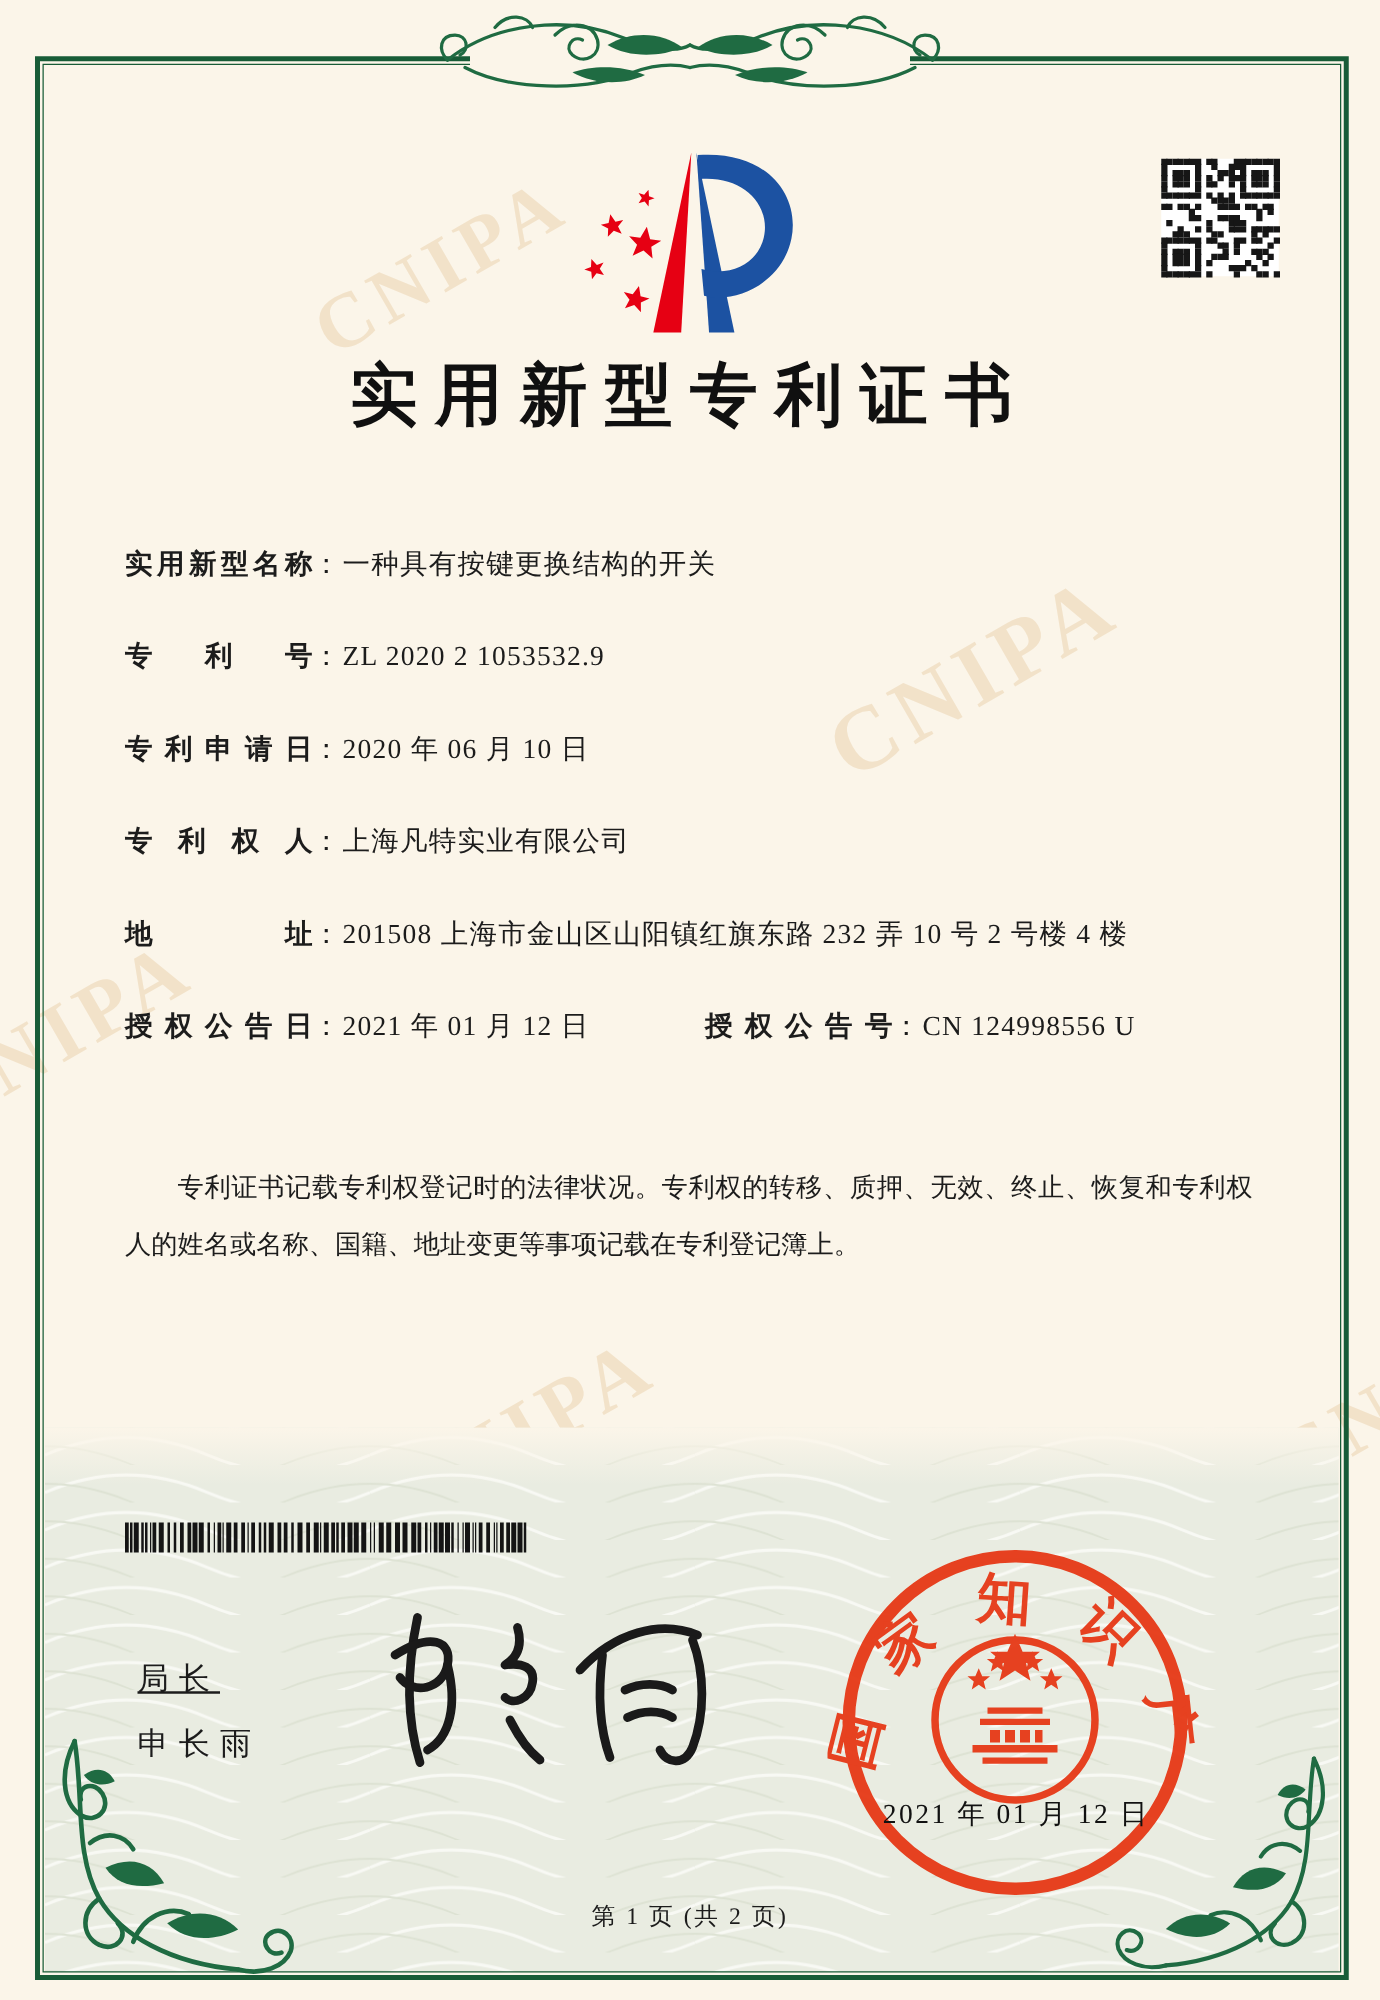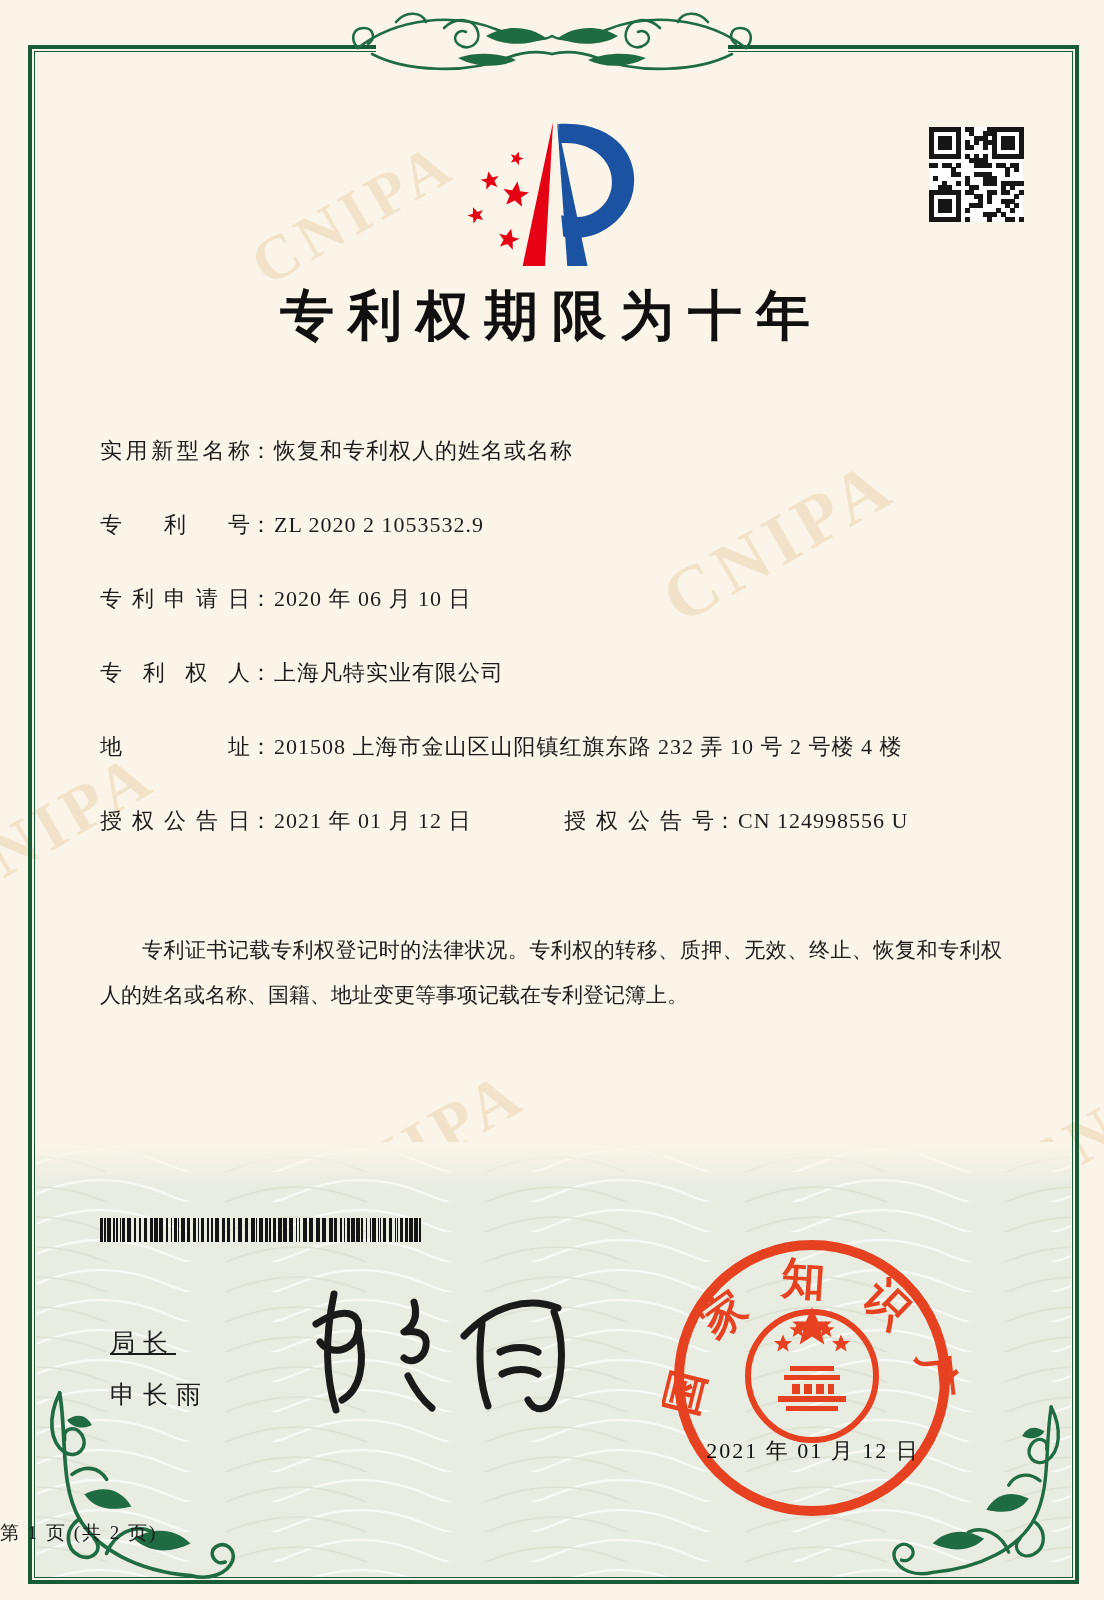--- a/index.html
+++ b/index.html
@@ -18,37 +18,37 @@
   
   .content{position:absolute;inset:0;z-index:4;}
   .certno{position:absolute;left:88px;top:120px;font-size:22px;letter-spacing:2px;}
   .logo{position:absolute;left:450px;top:118px;}
   .qr{position:absolute;left:929px;top:127px;width:94px;height:94px;background:#fff;}
   .qr i{position:absolute;background:#161616;}
   .title{position:absolute;left:0;right:0;top:280px;text-align:center;
          font-size:54px;font-weight:bold;letter-spacing:14px;color:#101010;}
   .fields{position:absolute;left:100px;top:436px;width:910px;font-size:22px;}
   .frow{margin-bottom:44px;white-space:nowrap;}
-  .flabel{display:inline-block;width:150px;text-align:justify;text-align-last:justify;}
+  .flabel{display:inline-block;width:150px;text-align:justify;text-align-last:justify;font-weight:bold;}
   .fcolon{display:inline-block;width:24px;}
   .fvalue{letter-spacing:1px;}
   .gval1{display:inline-block;width:290px;letter-spacing:1px;}
   .paras{position:absolute;left:100px;right:102px;top:928px;font-size:21px;
          line-height:45px;text-align:justify;}
   .paras p{margin:0;text-indent:2em;}
   .barcode{position:absolute;left:100px;top:1218px;width:326px;height:24px;display:flex;align-items:stretch;}
   .barcode b{display:block;background:#141414;height:100%;}
   .signoff{position:absolute;left:110px;font-size:25px;letter-spacing:8px;}
   .sig-title{top:1326px;text-decoration:underline;}
   .sig-name{top:1378px;}
   .signature{position:absolute;left:296px;top:1272px;}
   .seal{position:absolute;left:662px;top:1228px;z-index:5;}
   .sealdate{position:absolute;left:688px;top:1436px;width:250px;text-align:center;
             font-size:22px;letter-spacing:2px;color:#111;z-index:6;}
-  .footer{position:absolute;left:0;right:0;top:1520px;text-align:left;font-size:19px;
+  .footer{position:absolute;left:0;right:0;top:1520px;text-align:center;font-size:19px;
           letter-spacing:2px;z-index:6;}
 </style>
 </head>
 <body>
 
 <div class="page">
 
   <div class="wm" style="left:242px;top:178px;font-size:62px;">CNIPA</div>
   <div class="wm" style="left:652px;top:500px;font-size:72px;">CNIPA</div>
   <div class="wm" style="left:300px;top:1108px;font-size:66px;">CNIPA</div>
@@ -348,25 +348,25 @@
         <i style="left: 17.9048px; top: 89.5238px; width: 5px; height: 5px;"></i>
         <i style="left: 22.381px; top: 89.5238px; width: 5px; height: 5px;"></i>
         <i style="left: 26.8571px; top: 89.5238px; width: 5px; height: 5px;"></i>
         <i style="left: 35.8095px; top: 89.5238px; width: 5px; height: 5px;"></i>
         <i style="left: 58.1905px; top: 89.5238px; width: 5px; height: 5px;"></i>
         <i style="left: 76.0952px; top: 89.5238px; width: 5px; height: 5px;"></i>
         <i style="left: 80.5714px; top: 89.5238px; width: 5px; height: 5px;"></i>
         <i style="left: 89.5238px; top: 89.5238px; width: 5px; height: 5px;"></i>
       </div>
 
-    <div class="title">专利权期限为十年</div>
+    <div class="title">实用新型专利证书</div>
 
     <div class="fields">
       <div class="frow">
-        <span class="flabel">实用新型名称</span><span class="fcolon">：</span><span class="fvalue">恢复和专利权人的姓名或名称</span>
+        <span class="flabel">实用新型名称</span><span class="fcolon">：</span><span class="fvalue">一种具有按键更换结构的开关</span>
       </div>
       <div class="frow">
         <span class="flabel">专利号</span><span class="fcolon">：</span><span class="fvalue">ZL 2020 2 1053532.9</span>
       </div>
       <div class="frow">
         <span class="flabel">专利申请日</span><span class="fcolon">：</span><span class="fvalue">2020 年 06 月 10 日</span>
       </div>
       <div class="frow">
         <span class="flabel">专利权人</span><span class="fcolon">：</span><span class="fvalue">上海凡特实业有限公司</span>
       </div>

